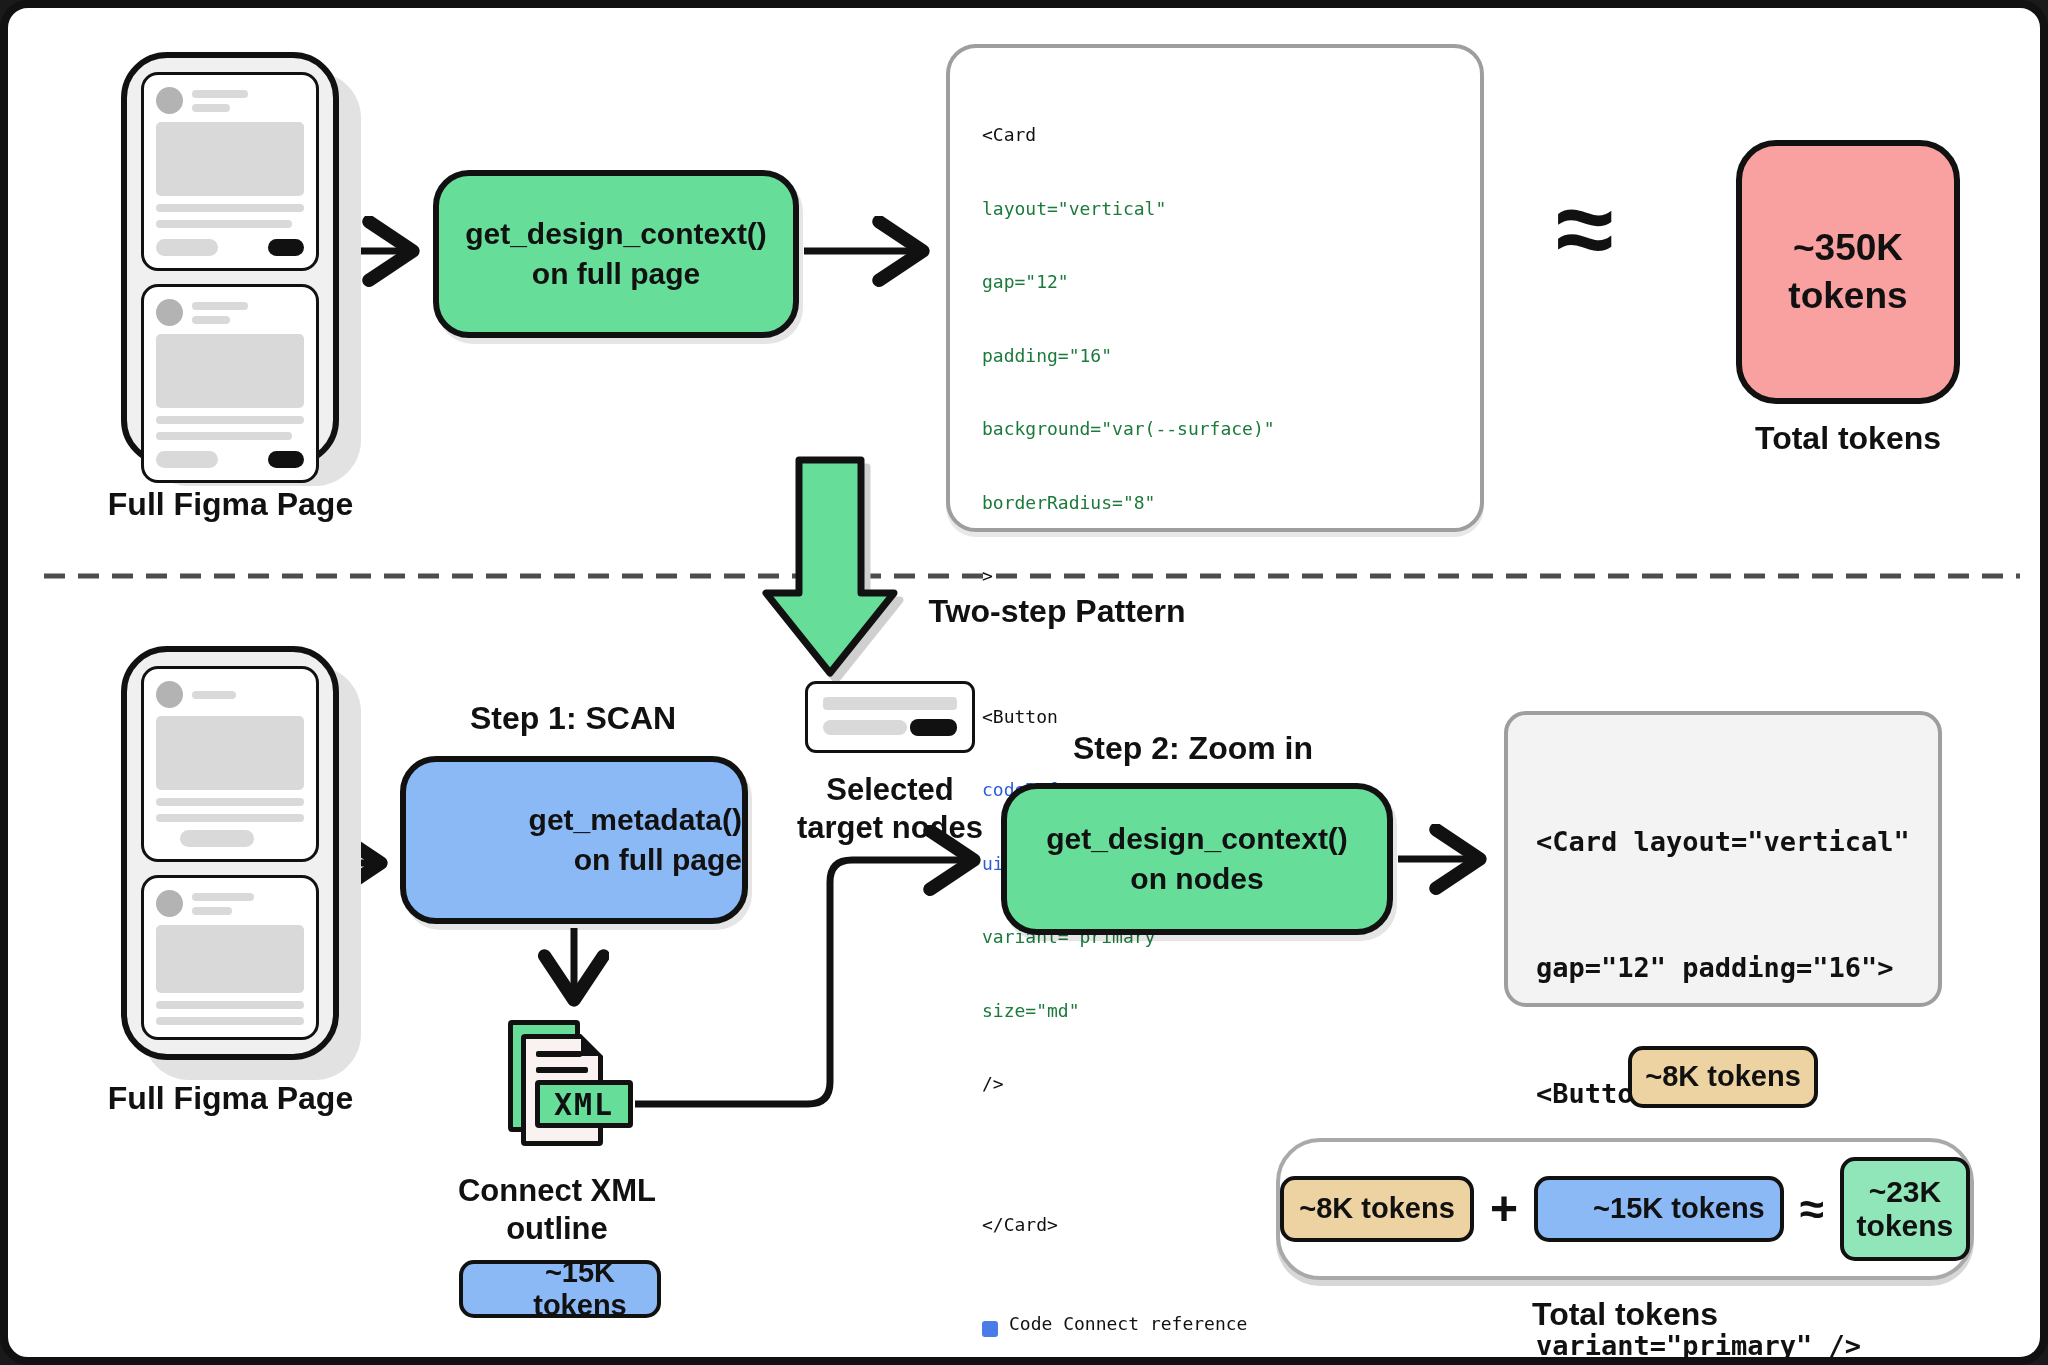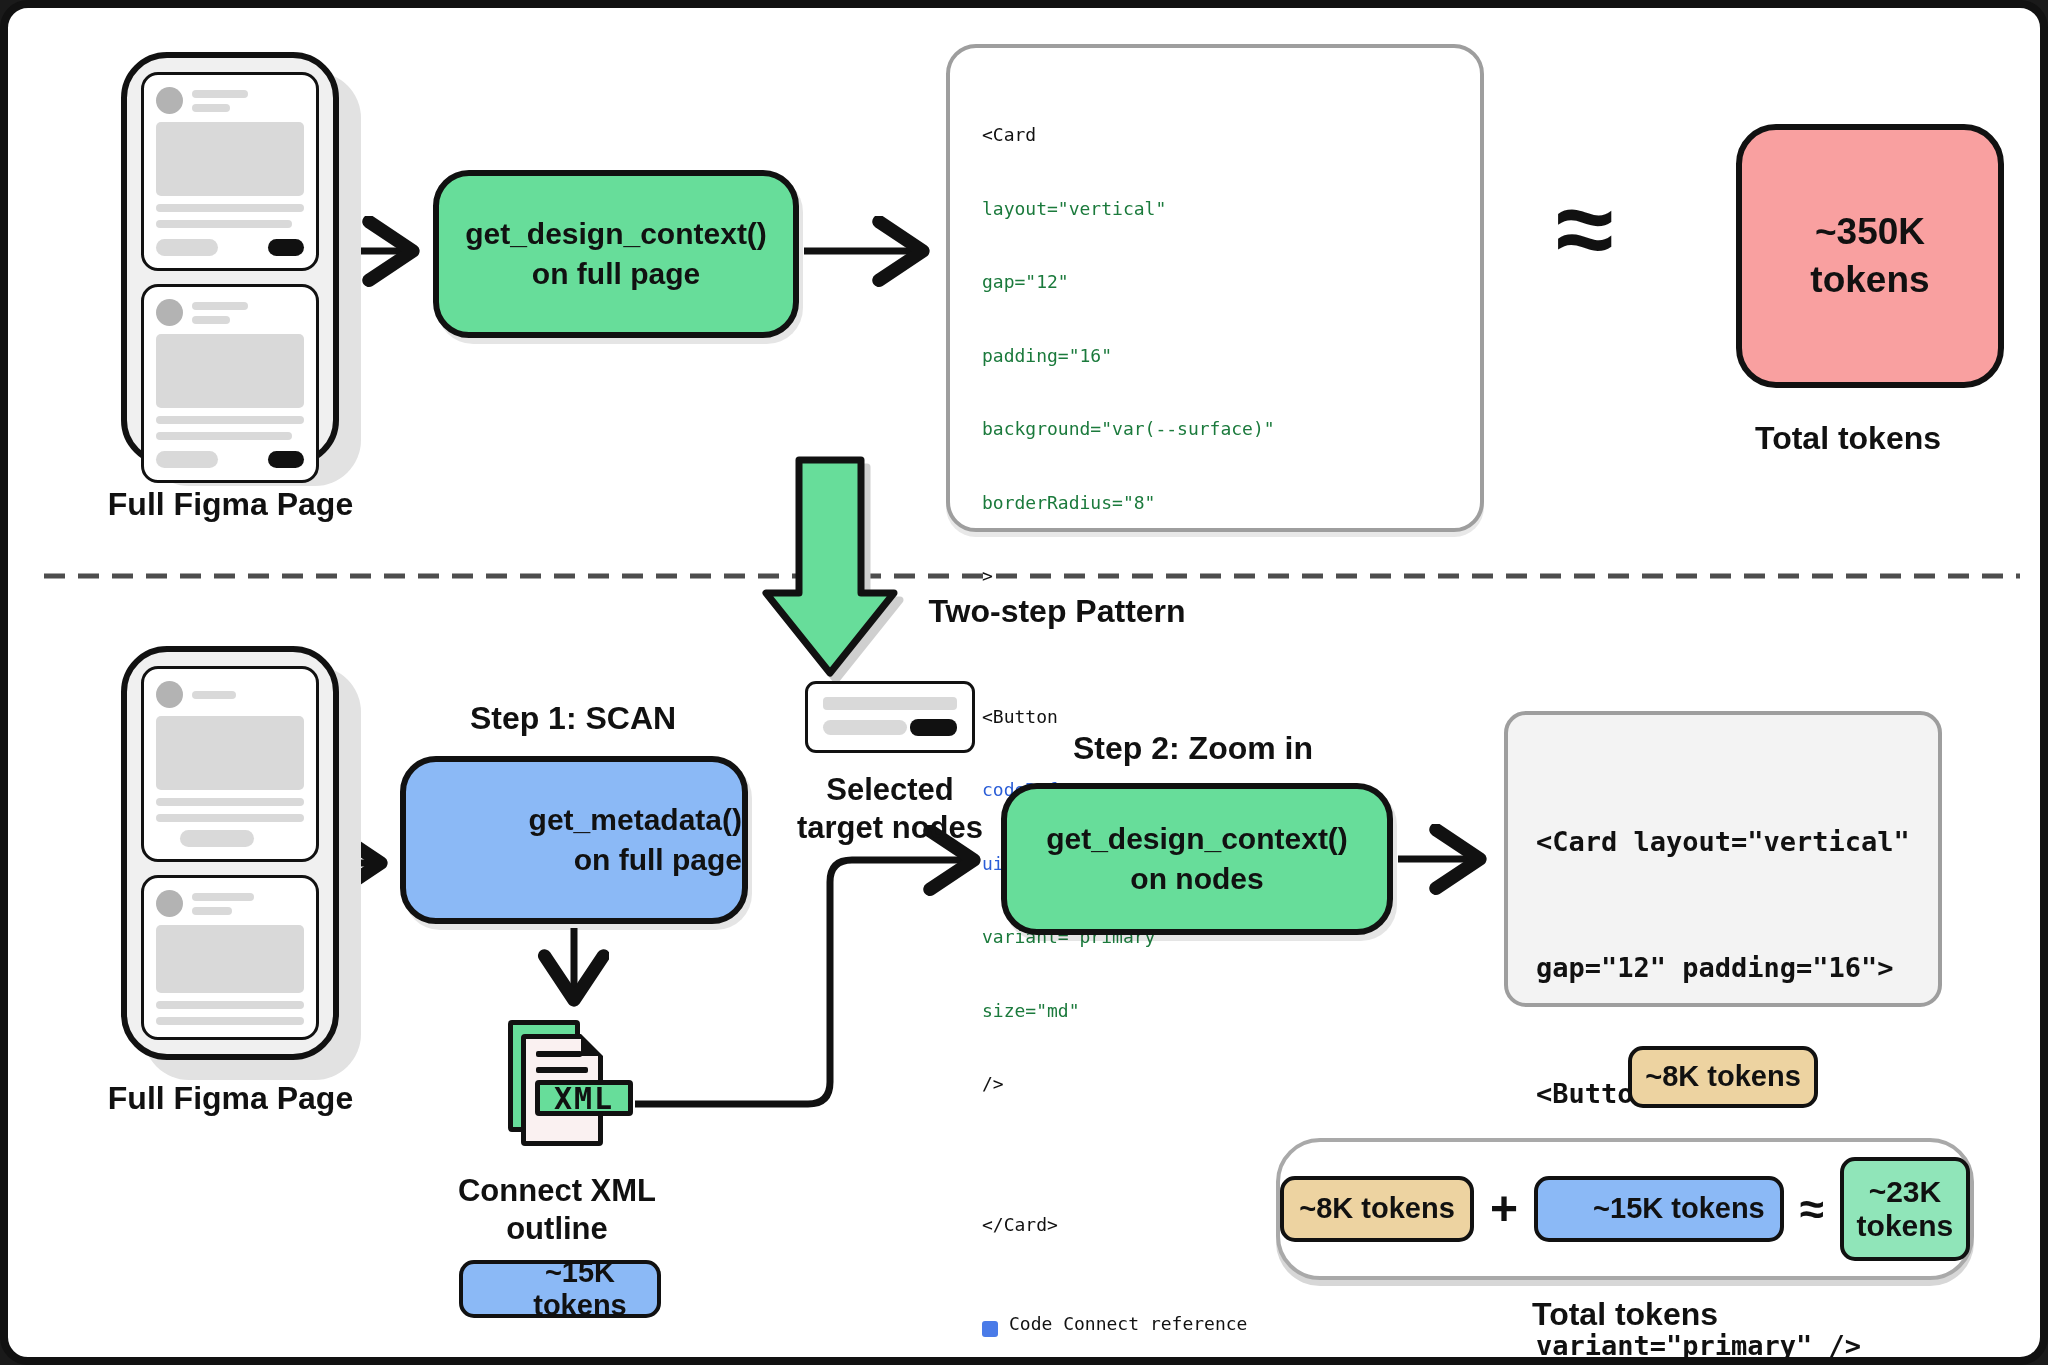--- a/index.html
+++ b/index.html
@@ -183,21 +183,21 @@
     <div class="cl">/&gt;</div>
     <div class="cl"></div>
     <div class="cl">&lt;/Card&gt;</div>
     <div class="legend-row">
       <div class="legend-sq"></div>
       <div class="cl">Code Connect reference</div>
     </div>
   </div>
 
   <div class="abs approx-big" style="left:1548px;top:168px;">≈</div>
-  <div class="abs result-pink" style="left:1728px;top:116px;width:268px;height:264px;">
+  <div class="abs result-pink" style="left:1728px;top:132px;width:224px;height:264px;">
     <div>~350K</div>
     <div>tokens</div>
   </div>
   <div class="abs h-label" style="left:1718px;top:412px;width:244px;font-size:32px;">Total tokens</div>
 
   <div class="abs h-label" style="left:918px;top:585px;width:262px;font-size:32px;">Two-step Pattern</div>
 
   <div class="abs sel-card" style="left:797px;top:673px;width:170px;height:72px;">
     <div class="sel-bar"></div>
     <div class="sel-row">
@@ -245,21 +245,21 @@
   </div>
 
   <div class="abs" style="left:498px;top:1008px;width:150px;height:140px;">
     <div class="abs xml-sheet" style="left:2px;top:4px;width:72px;height:112px;"></div>
     <div class="abs xml-doc" style="left:15px;top:18px;width:82px;height:112px;">
       <div class="xml-ear"></div>
       <div class="xml-line" style="top:12px;width:46px;"></div>
       <div class="xml-line" style="top:28px;width:52px;"></div>
       <div class="xml-line" style="top:44px;width:58px;"></div>
     </div>
-    <div class="abs xml-badge" style="left:29px;top:64px;width:98px;height:36px;">XML</div>
+    <div class="abs xml-badge" style="left:29px;top:64px;width:98px;height:48px;">XML</div>
   </div>
 
   <div class="abs h-label" style="left:399px;top:1164px;width:300px;font-size:31px;line-height:1.22;">
     <div>Connect XML</div>
     <div>outline</div>
   </div>
   <div class="abs badge badge-blue" style="left:451px;top:1252px;width:202px;height:58px;">~15K tokens</div>
 
   <div class="abs h-label" style="left:1035px;top:722px;width:300px;font-size:32px;">Step 2: Zoom in</div>
   <div class="abs tool-box tool-green" style="left:993px;top:775px;width:392px;height:152px;">

